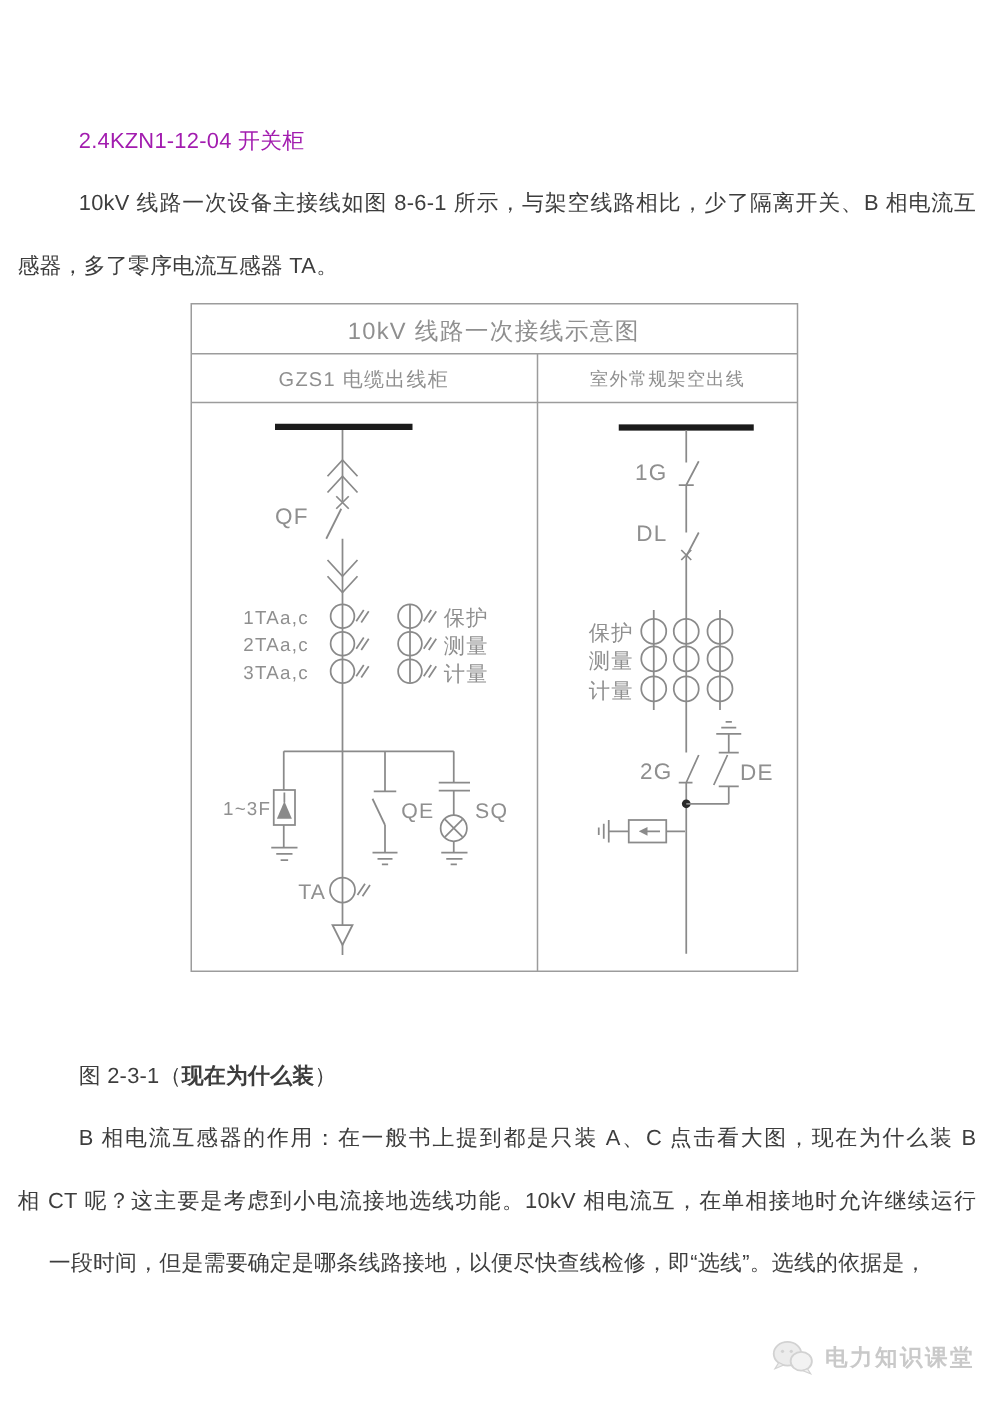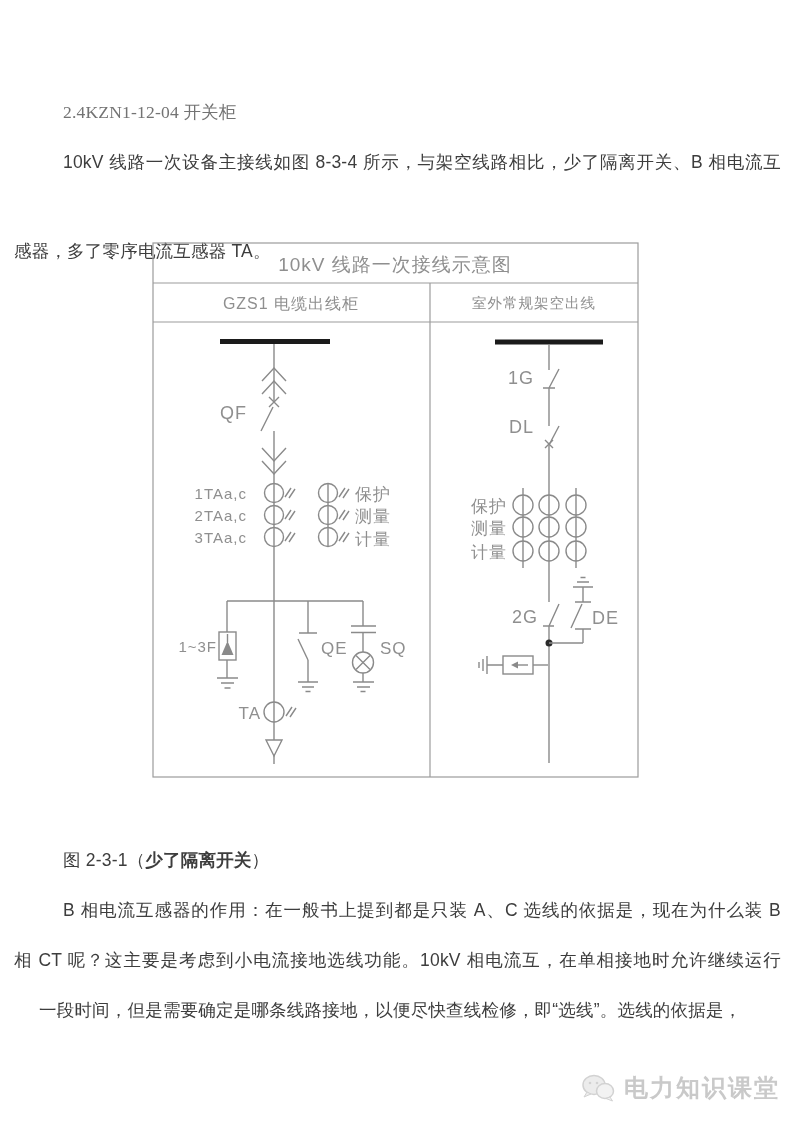--- a/index.html
+++ b/index.html
@@ -5,42 +5,42 @@
   html,body{margin:0;padding:0;}
   body{
     width:794px;height:1123px;position:relative;background:#ffffff;
     font-family:"Liberation Sans",sans-serif;overflow:hidden;
   }
   .tline{
     position:absolute;font-size:17.5px;line-height:22px;color:#3d3d3d;
     letter-spacing:.2px;white-space:nowrap;
   }
   .just{white-space:normal;text-align:justify;text-align-last:justify;overflow:hidden;height:24px;}
-  .heading{font-size:17.5px;color:#737373;font-family:Liberation Serif, serif;}
+  .heading{font-size:17.5px;color:#a21caf;}
   .caption b{font-weight:bold;}
   #figure-svg{position:absolute;left:150px;top:241px;cursor:pointer;}
   #figure-svg text{fill:#8f8f8f;letter-spacing:1px;}
   #figure-svg .ln{stroke:#8a8a8a;stroke-width:1.4;fill:none;}
   #figure-svg .frame{stroke:#9c9c9c;stroke-width:1.2;fill:none;}
   #figure-svg .bus{fill:#1b1b1b;stroke:none;}
   .footer{
     position:absolute;top:1072px;right:14px;display:flex;align-items:center;gap:9px;
   }
   .footer .brand{
-    font-size:24px;font-weight:bold;color:#c9c9c9;letter-spacing:2px;
+    font-size:18px;font-weight:bold;color:#c9c9c9;letter-spacing:2px;
     text-shadow:1px 1px 0 #ffffff;
   }
 </style>
 </head>
 <body>
 
 <div class="tline heading" style="left:63px;top:101px;">2.4KZN1-12-04 开关柜</div>
 
-<div class="tline just" style="left:63px;top:151px;width:718px;">10kV 线路一次设备主接线如图 8-3-4 所示，与架空线路相比，少了隔离开关、B 相电流互</div>
-<div class="tline" style="left:14px;top:201px;margin-top:39px;">感器，多了零序电流互感器 TA。</div>
+<div class="tline just" style="left:63px;top:151px;width:718px;">10kV 线路一次设备主接线如图 8-6-1 所示，与架空线路相比，少了隔离开关、B 相电流互</div>
+<div class="tline" style="left:14px;top:201px;">感器，多了零序电流互感器 TA。</div>
 
 <svg id="figure-svg" width="490" height="540" viewBox="0 0 490 540">
 
   <g>
     <rect class="frame" x="3" y="2" width="485" height="534"></rect>
     <line class="frame" x1="3" y1="42" x2="488" y2="42"></line>
     <line class="frame" x1="3" y1="81" x2="488" y2="81"></line>
     <line class="frame" x1="280" y1="42" x2="280" y2="536"></line>
   </g>
   <text x="245" y="30" font-size="19" text-anchor="middle">10kV 线路一次接线示意图</text>
@@ -162,23 +162,23 @@
     <g>
       <path class="ln" d="M398,424 H383"></path>
       <rect class="ln" x="353" y="415" width="30" height="18"></rect>
       <path class="ln" d="M378,424 H364"></path>
       <polygon points="361,424 368,420.5 368,427.5" fill="#8a8a8a"></polygon>
       <path class="ln" d="M353,424 H337 M337,415 V433 M333,418 V430 M329,421 V427"></path>
     </g>
   </g>
 </svg>
 
-<div class="tline caption" style="left:63px;top:849px;"><span>图 2-3-1（</span><b>少了隔离开关</b><span>）</span></div>
+<div class="tline caption" style="left:63px;top:849px;"><span>图 2-3-1（</span><b>现在为什么装</b><span>）</span></div>
 
-<div class="tline just" style="left:63px;top:899px;width:718px;">B 相电流互感器的作用：在一般书上提到都是只装 A、C 选线的依据是，现在为什么装 B</div>
+<div class="tline just" style="left:63px;top:899px;width:718px;">B 相电流互感器的作用：在一般书上提到都是只装 A、C 点击看大图，现在为什么装 B</div>
 <div class="tline just" style="left:14px;top:949px;width:767px;">相 CT 呢？这主要是考虑到小电流接地选线功能。10kV 相电流互，在单相接地时允许继续运行</div>
 <div class="tline" style="left:14px;top:999px;margin-left:25px;">一段时间，但是需要确定是哪条线路接地，以便尽快查线检修，即“选线”。选线的依据是，</div>
 
 <div class="footer">
   <svg width="34" height="28" viewBox="0 0 34 28">
     <ellipse cx="13" cy="11" rx="11" ry="9.5" fill="#ececec" stroke="#d2d2d2" stroke-width="1.5"></ellipse>
     <path d="M6,18 L3,23 L10,20 Z" fill="#ececec" stroke="#d2d2d2" stroke-width="1"></path>
     <ellipse cx="24" cy="17" rx="8.5" ry="7.5" fill="#f2f2f2" stroke="#d2d2d2" stroke-width="1.5"></ellipse>
     <path d="M29,23 L31.5,27 L25,24.5 Z" fill="#f2f2f2" stroke="#d2d2d2" stroke-width="1"></path>
     <circle cx="9" cy="9" r="1.3" fill="#d2d2d2"></circle>

